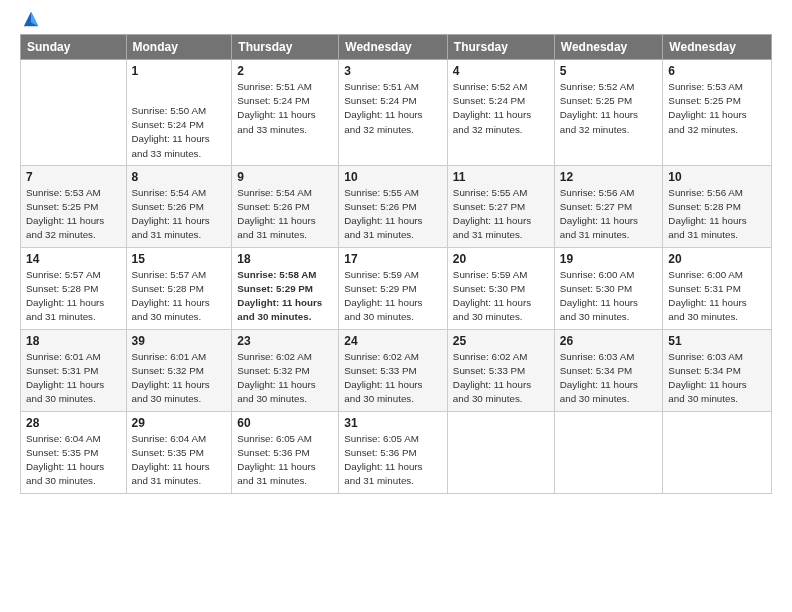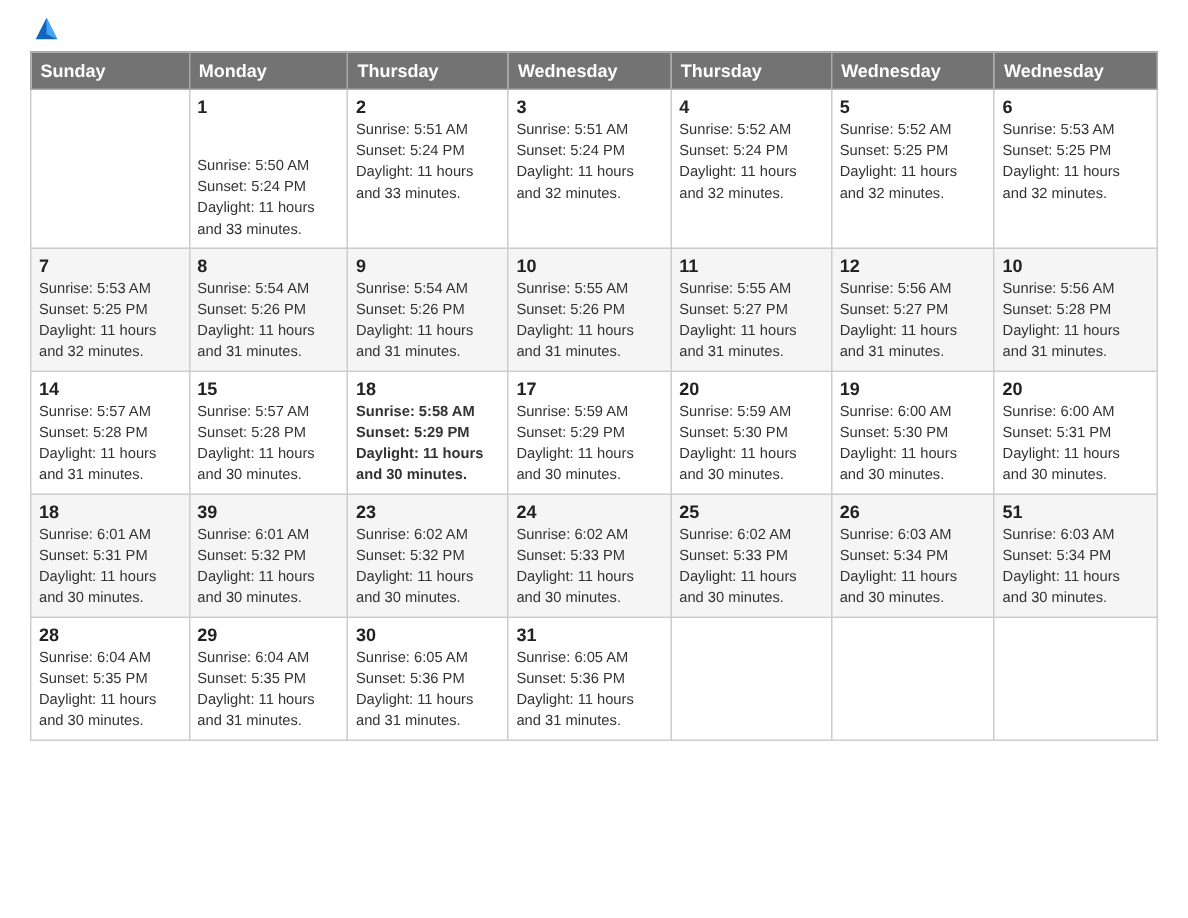--- a/index.html
+++ b/index.html
@@ -337,21 +337,21 @@
 and 30 minutes.</div>
           </td>
           <td>
             <span class="day-num">29</span>
             <div class="day-info" style="white-space: pre-line;">Sunrise: 6:04 AM
 Sunset: 5:35 PM
 Daylight: 11 hours
 and 31 minutes.</div>
           </td>
           <td>
-            <span class="day-num">30</span>
+            <span class="day-num">60</span>
             <div class="day-info" style="white-space: pre-line;">Sunrise: 6:05 AM
 Sunset: 5:36 PM
 Daylight: 11 hours
 and 31 minutes.</div>
           </td>
           <td>
             <span class="day-num">31</span>
             <div class="day-info" style="white-space: pre-line;">Sunrise: 6:05 AM
 Sunset: 5:36 PM
 Daylight: 11 hours

